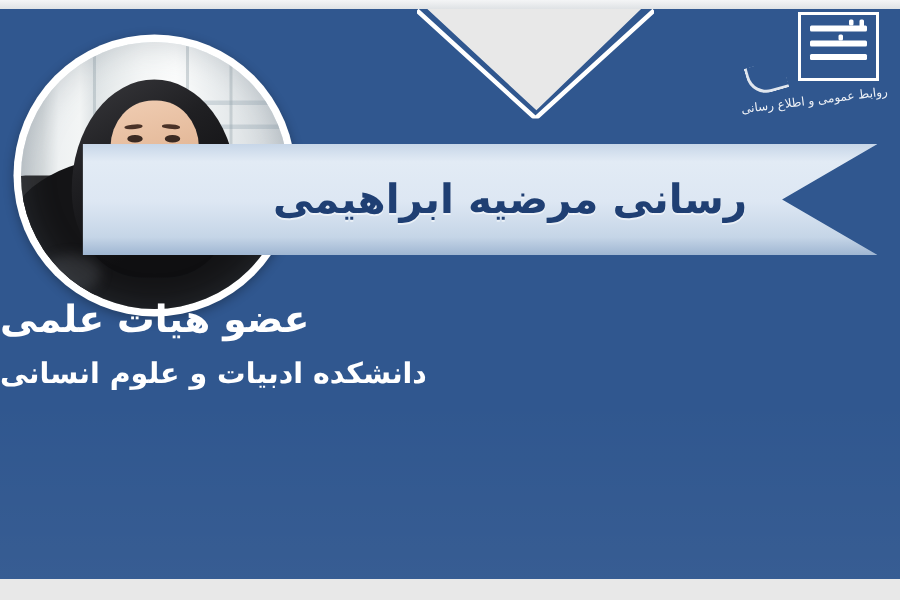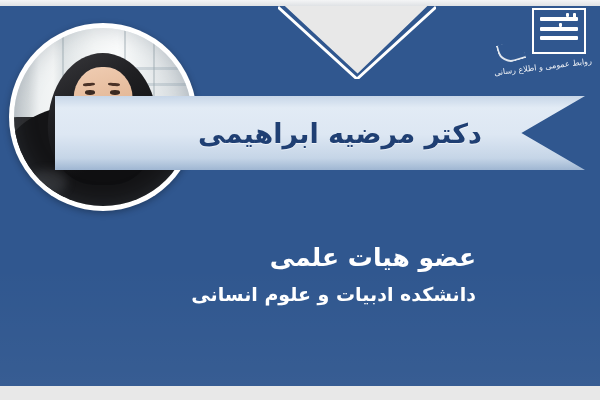--- a/index.html
+++ b/index.html
@@ -337,24 +337,23 @@
     border-radius: 0 0 0 14px;
     transform: rotate(-16deg);
   }
 
   
   .role-block {
     position: absolute;
     left: 0;
     top: 196px;
     width: 476px;
-    text-align: right;
+    text-align: left;
     direction: rtl;
     color: #ffffff;
-    margin-top: 45px;
   }
   .role-line-1 {
     font-size: 25px;
     font-weight: bold;
     line-height: 34px;
     letter-spacing: 0.4px;
   }
   .role-line-2 {
     font-size: 19px;
     font-weight: bold;
@@ -408,21 +407,21 @@
       <div class="logo-box-line l1"></div>
       <div class="logo-box-tick t3"></div>
       <div class="logo-box-line l2"></div>
       <div class="logo-box-line l3"></div>
     </div>
     <div class="logo-swash"></div>
     <div class="logo-script">روابط عمومی و اطلاع رسانی</div>
   </div>
 
   <div class="ribbon">
-    <div class="ribbon-text">دکتر مرضیه ابراهیمی</div>
+    <div class="ribbon-text">رسانی مرضیه ابراهیمی</div>
   </div>
 
   <div class="role-block">
     <div class="role-line-1">عضو هیات علمی</div>
     <div class="role-line-2">دانشکده ادبیات و علوم انسانی</div>
   </div>
 
 </div>
 
 </body></html>

